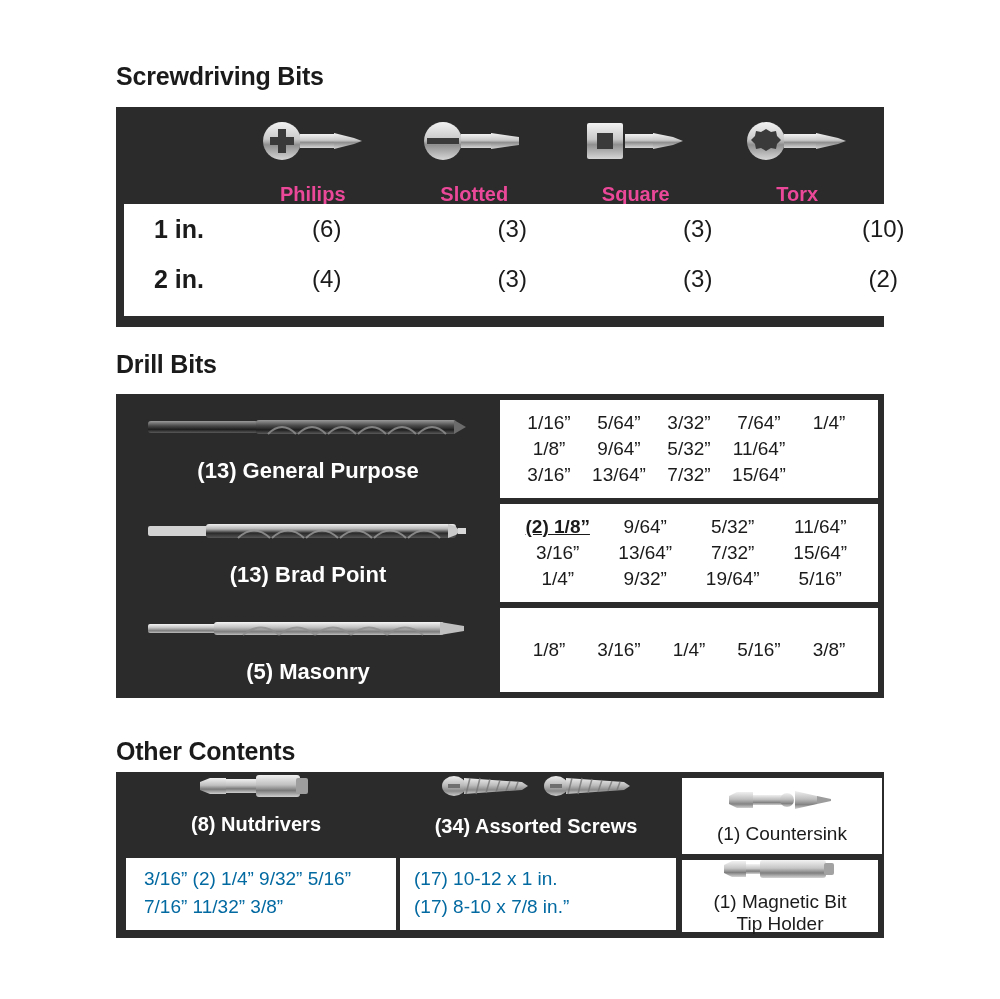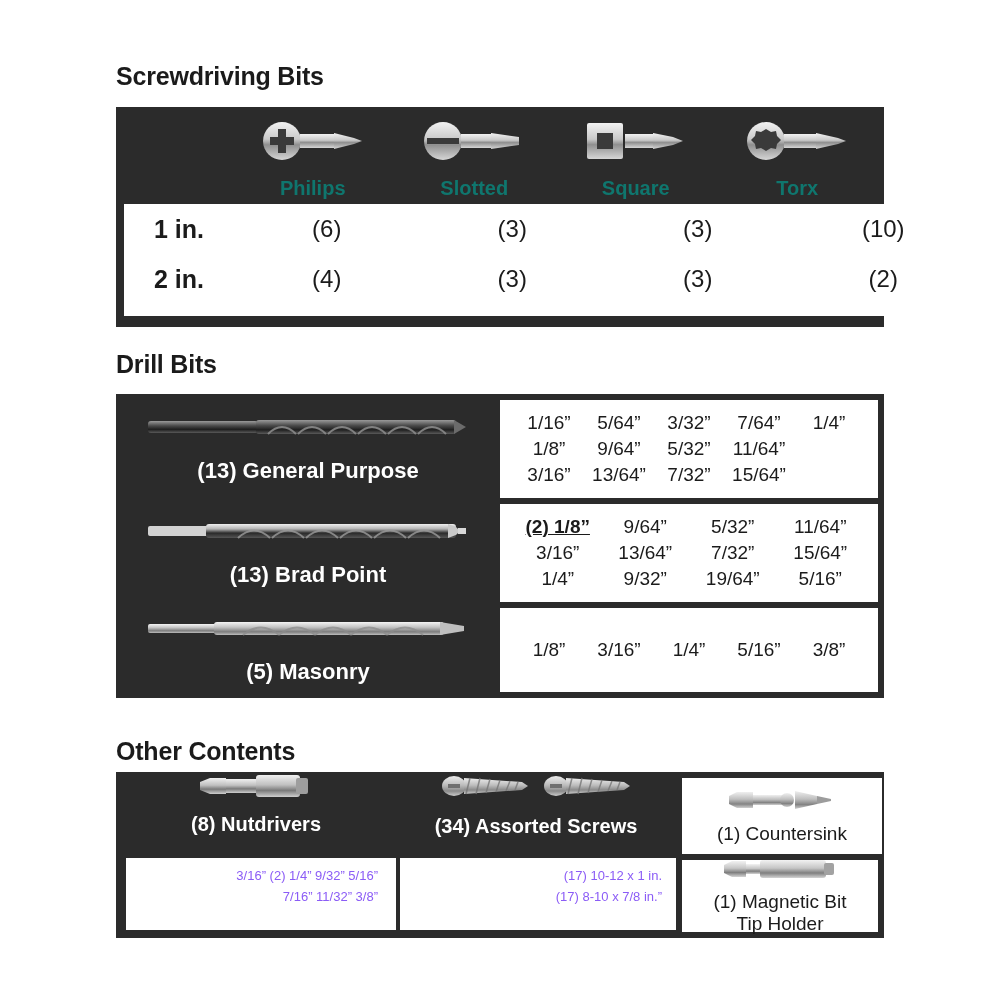--- a/index.html
+++ b/index.html
@@ -49,24 +49,24 @@
   .sd-col {
     flex: 1 1 0;
     display: flex;
     flex-direction: column;
     align-items: center;
     justify-content: flex-start;
   }
   .sd-col.spacer { flex: 0 0 110px; }
   .sd-icon { height: 56px; display:flex; align-items:center; justify-content:center; }
   .sd-label {
-    color: #0f766e;
+    color: #ec4899;
     font-size: 20px;
     font-weight: bold;
-    margin-top: 8px;
+    margin-top: 14px;
   }
 
   #sd-table {
     position: absolute;
     left: 124px; top: 204px;
     width: 852px; height: 112px;
     background: #ffffff;
   }
   .sd-row {
     display: flex;
@@ -156,24 +156,23 @@
     font-size: 20px;
     font-weight: bold;
     margin-top: 8px;
   }
   .oc-white {
     position: absolute;
     background: #ffffff;
     box-sizing: border-box;
   }
   .oc-line {
-    font-size: 13px;
-    color: #8b5cf6;
+    font-size: 19px;
+    color: #0369a1;
     white-space: nowrap;
-    text-align: right;
   }
 
   .oc-rightcell {
     position: absolute;
     background: #ffffff;
     box-sizing: border-box;
     display: flex;
     flex-direction: column;
     align-items: center;
     justify-content: center;

